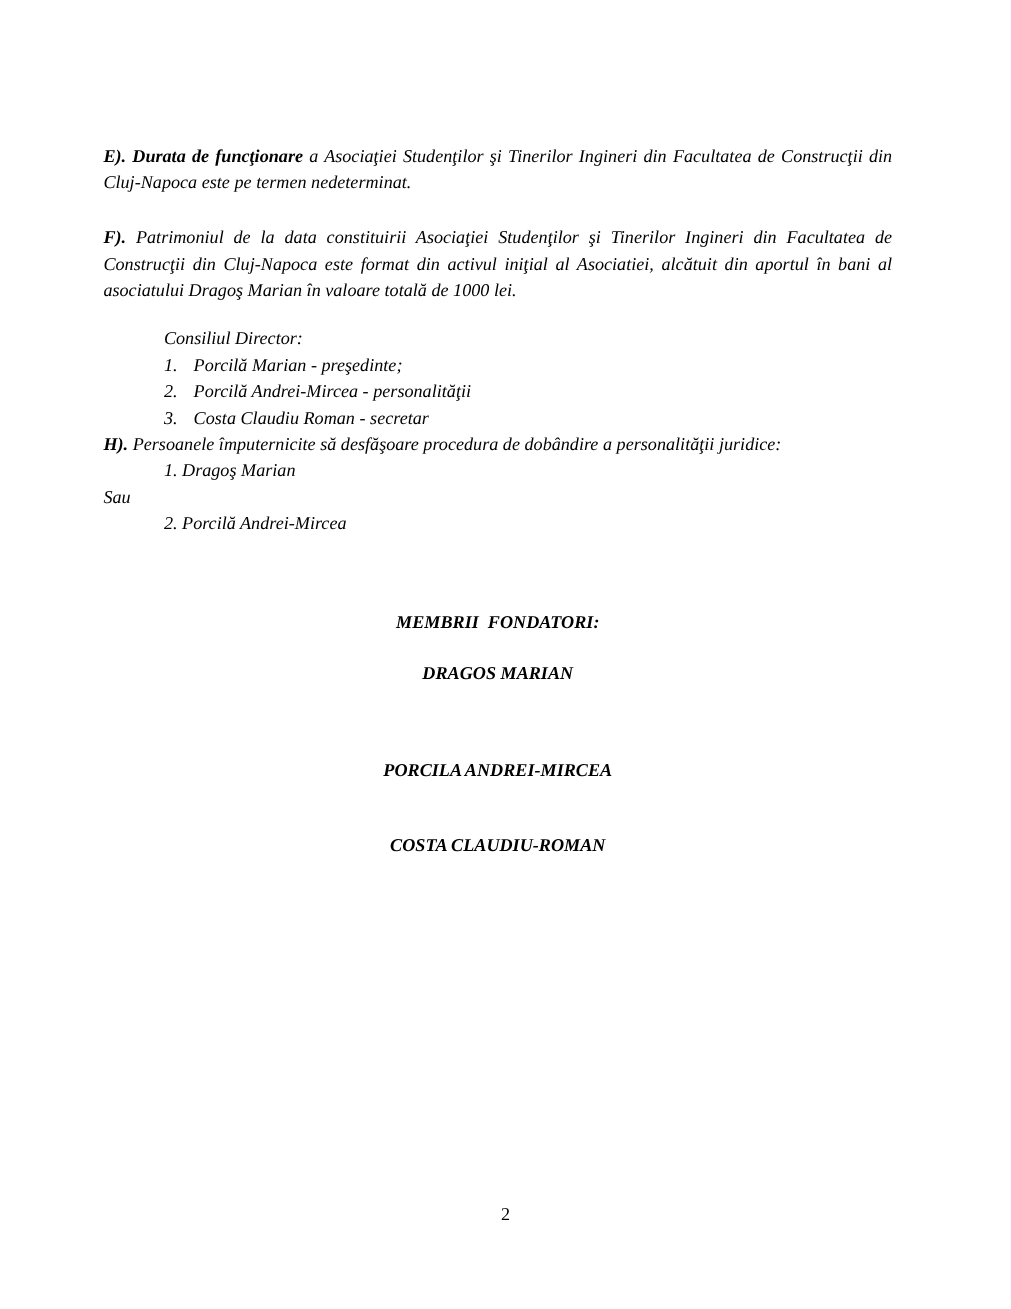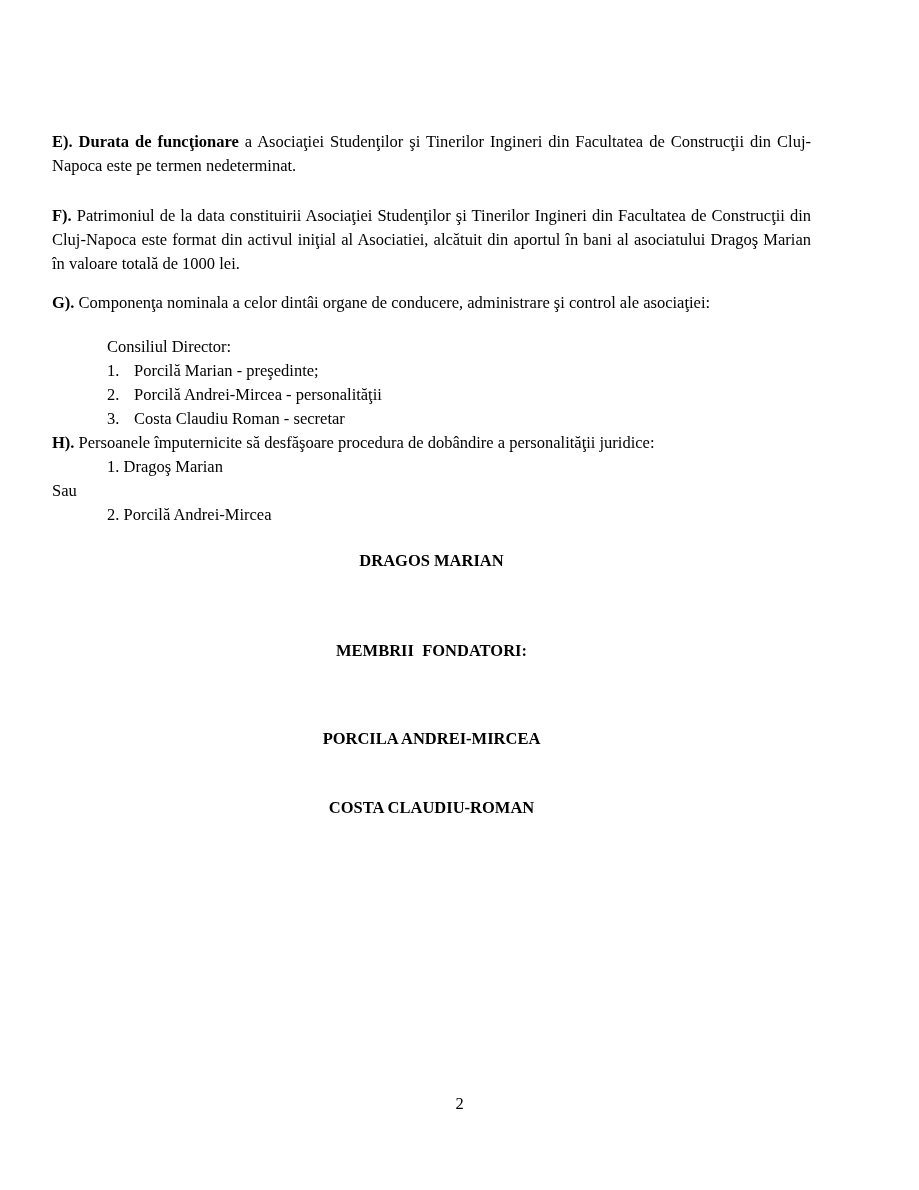--- a/index.html
+++ b/index.html
@@ -13,21 +13,22 @@
     height: 1190px;
     background: #ffffff;
     color: #000000;
     font-family: "Liberation Serif", serif;
     font-size: 16.5px;
     line-height: 24px;
     overflow: hidden;
     box-sizing: border-box;
   }
   .content {
-    padding: 130px 108px 0 52px;
+    padding: 130px 108px 0 94px;
+    font-style: italic;
   }
   .para {
     margin: 0 0 26px 0;
     text-align: justify;
   }
   .para.tight {
     margin-bottom: 15px;
   }
   .para.nogap {
     margin-bottom: 0;
@@ -82,21 +83,20 @@
 </head>
 <body>
 
 <div class="page">
   <div class="content">
 
     <p class="para"><span class="bold">E). Durata de funcţionare</span> <span>a Asociaţiei Studenţilor şi Tinerilor Ingineri din Facultatea de Construcţii din Cluj-Napoca este pe termen nedeterminat.</span></p>
 
     <p class="para tight"><span class="bold">F).</span> <span>Patrimoniul de la data constituirii Asociaţiei Studenţilor şi Tinerilor Ingineri din Facultatea de Construcţii din Cluj-Napoca este format din activul iniţial al Asociatiei, alcătuit din aportul în bani al asociatului Dragoş Marian în valoare totală de 1000 lei.</span></p>
 
-    <p class="para nogap"><span class="bold">G).</span> <span>Componenţa nominala a celor dintâi organe de conducere, administrare şi control ale asociaţiei:</span></p>
 
     <div class="council-block">
       <div>Consiliul Director:</div>
       <div class="list-row">
         <span class="list-num">1.</span>
         <span class="list-text">Porcilă Marian - preşedinte;</span>
       </div>
       <div class="list-row">
         <span class="list-num">2.</span>
         <span class="list-text">Porcilă Andrei-Mircea - personalităţii</span>
@@ -107,23 +107,23 @@
       </div>
     </div>
 
     <div class="h-block">
       <p class="para nogap"><span class="bold">H).</span> <span>Persoanele împuternicite să desfăşoare procedura de dobândire a personalităţii juridice:</span></p>
       <div class="h-line-indent">1. Dragoş Marian</div>
       <div>Sau</div>
       <div class="h-line-indent">2. Porcilă Andrei-Mircea</div>
     </div>
 
+    <div class="center-heading founders-title">MEMBRII  FONDATORI:</div>
+
     <div class="center-heading founder-name-1">DRAGOS MARIAN</div>
-
-    <div class="center-heading founders-title">MEMBRII  FONDATORI:</div>
 
     <div class="center-heading founder-name-2">PORCILA ANDREI-MIRCEA</div>
 
     <div class="center-heading founder-name-3">COSTA CLAUDIU-ROMAN</div>
 
   </div>
 
   <div class="page-number">2</div>
 </div>
 

